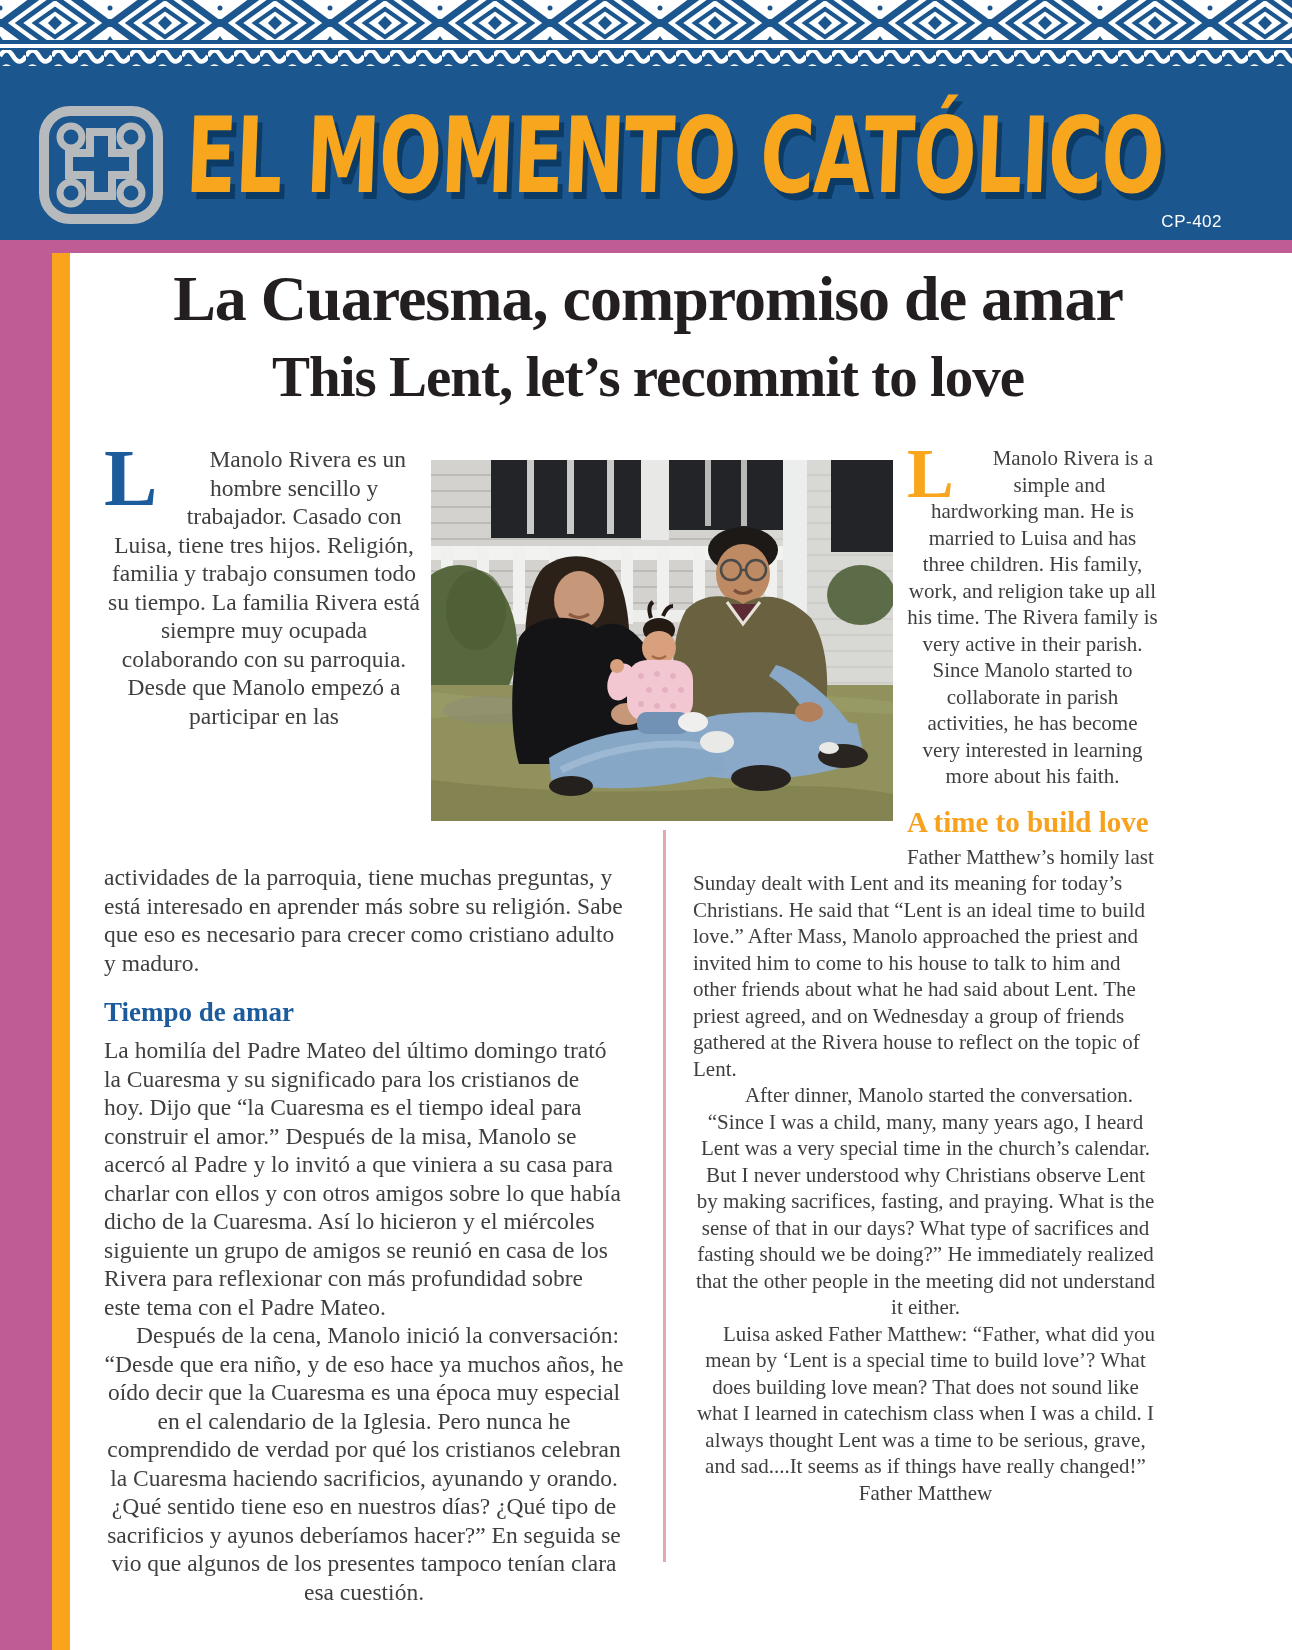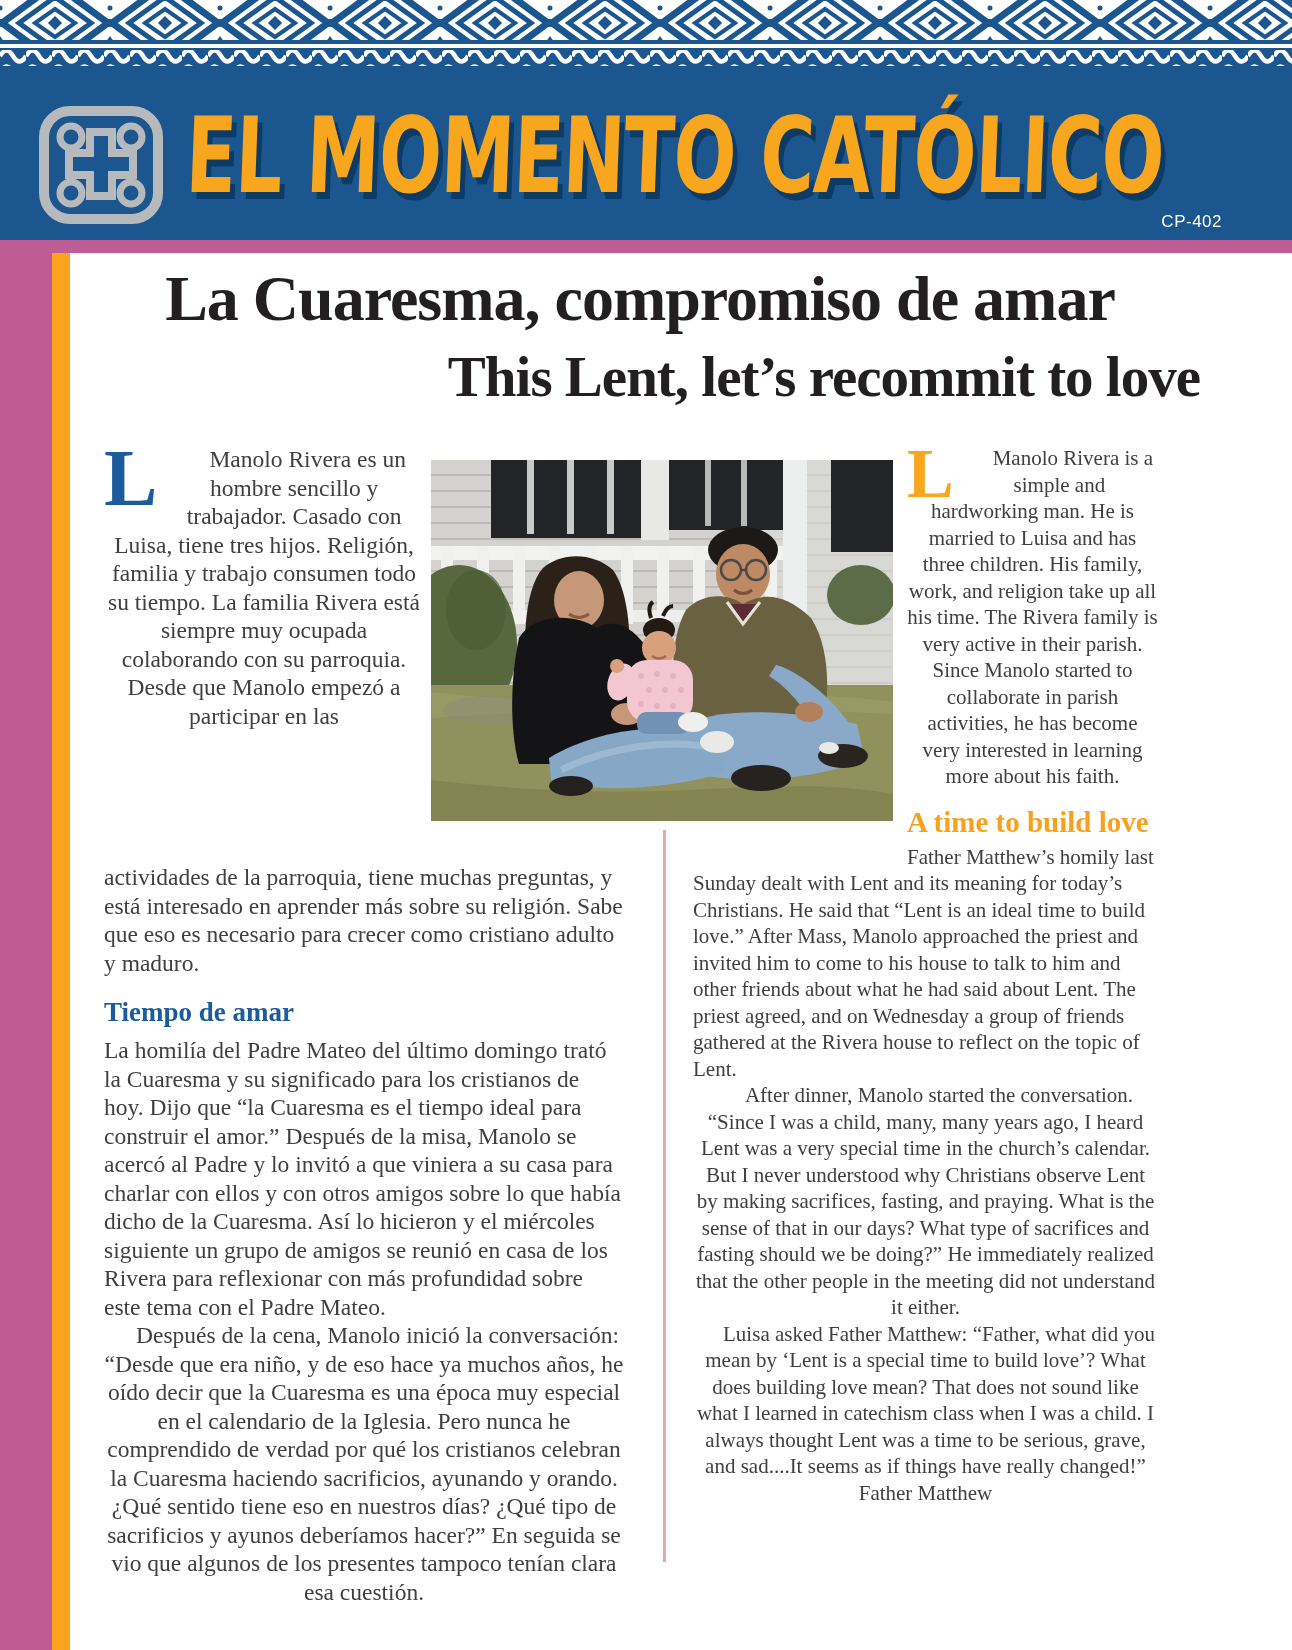--- a/index.html
+++ b/index.html
@@ -30,23 +30,23 @@
   .masthead-code {
     position:absolute; right:70px; top:144px;
     font-family:"Liberation Sans","DejaVu Sans",sans-serif;
     font-size:17px; color:#ffffff; letter-spacing:0.5px;
   }
   
   .accent-bar { position:absolute; top:240px; left:0; width:1292px; height:13px; background:#bf5c95; }
   .left-band-pink { position:absolute; top:253px; left:0; width:52px; height:1397px; background:#bf5c95; }
   .left-band-orange { position:absolute; top:253px; left:52px; width:18px; height:1397px; background:#f9a41c; }
   
-  .headline { position:absolute; top:262px; left:80px; width:1120px; text-align:center; color:#231f20; }
+  .headline { position:absolute; top:262px; left:88px; width:1120px; text-align:center; color:#231f20; }
   .headline-es { font-size:64px; font-weight:bold; letter-spacing:-1px; line-height:74px; }
-  .headline-en { font-size:57px; font-weight:bold; letter-spacing:-1px; line-height:66px; margin-top:8px;text-align:right; }
+  .headline-en { font-size:57px; font-weight:bold; letter-spacing:-1px; line-height:66px; margin-top:8px; }
   
   .photo { position:absolute; left:431px; top:460px; width:462px; height:361px; }
   
   .col { position:absolute; top:445px; color:#3f3e40; }
   .col-es { left:104px; width:520px; font-size:23.5px; line-height:28.5px; }
   .col-en { left:693px; width:465px; font-size:21px;  line-height:26.5px; }
   .spacer-right { float:right; width:200px; height:418px; }
   .spacer-left  { float:left;  width:214px; height:400px; }
   .dropcap {
     float:left; font-weight:bold; padding-right:7px;

